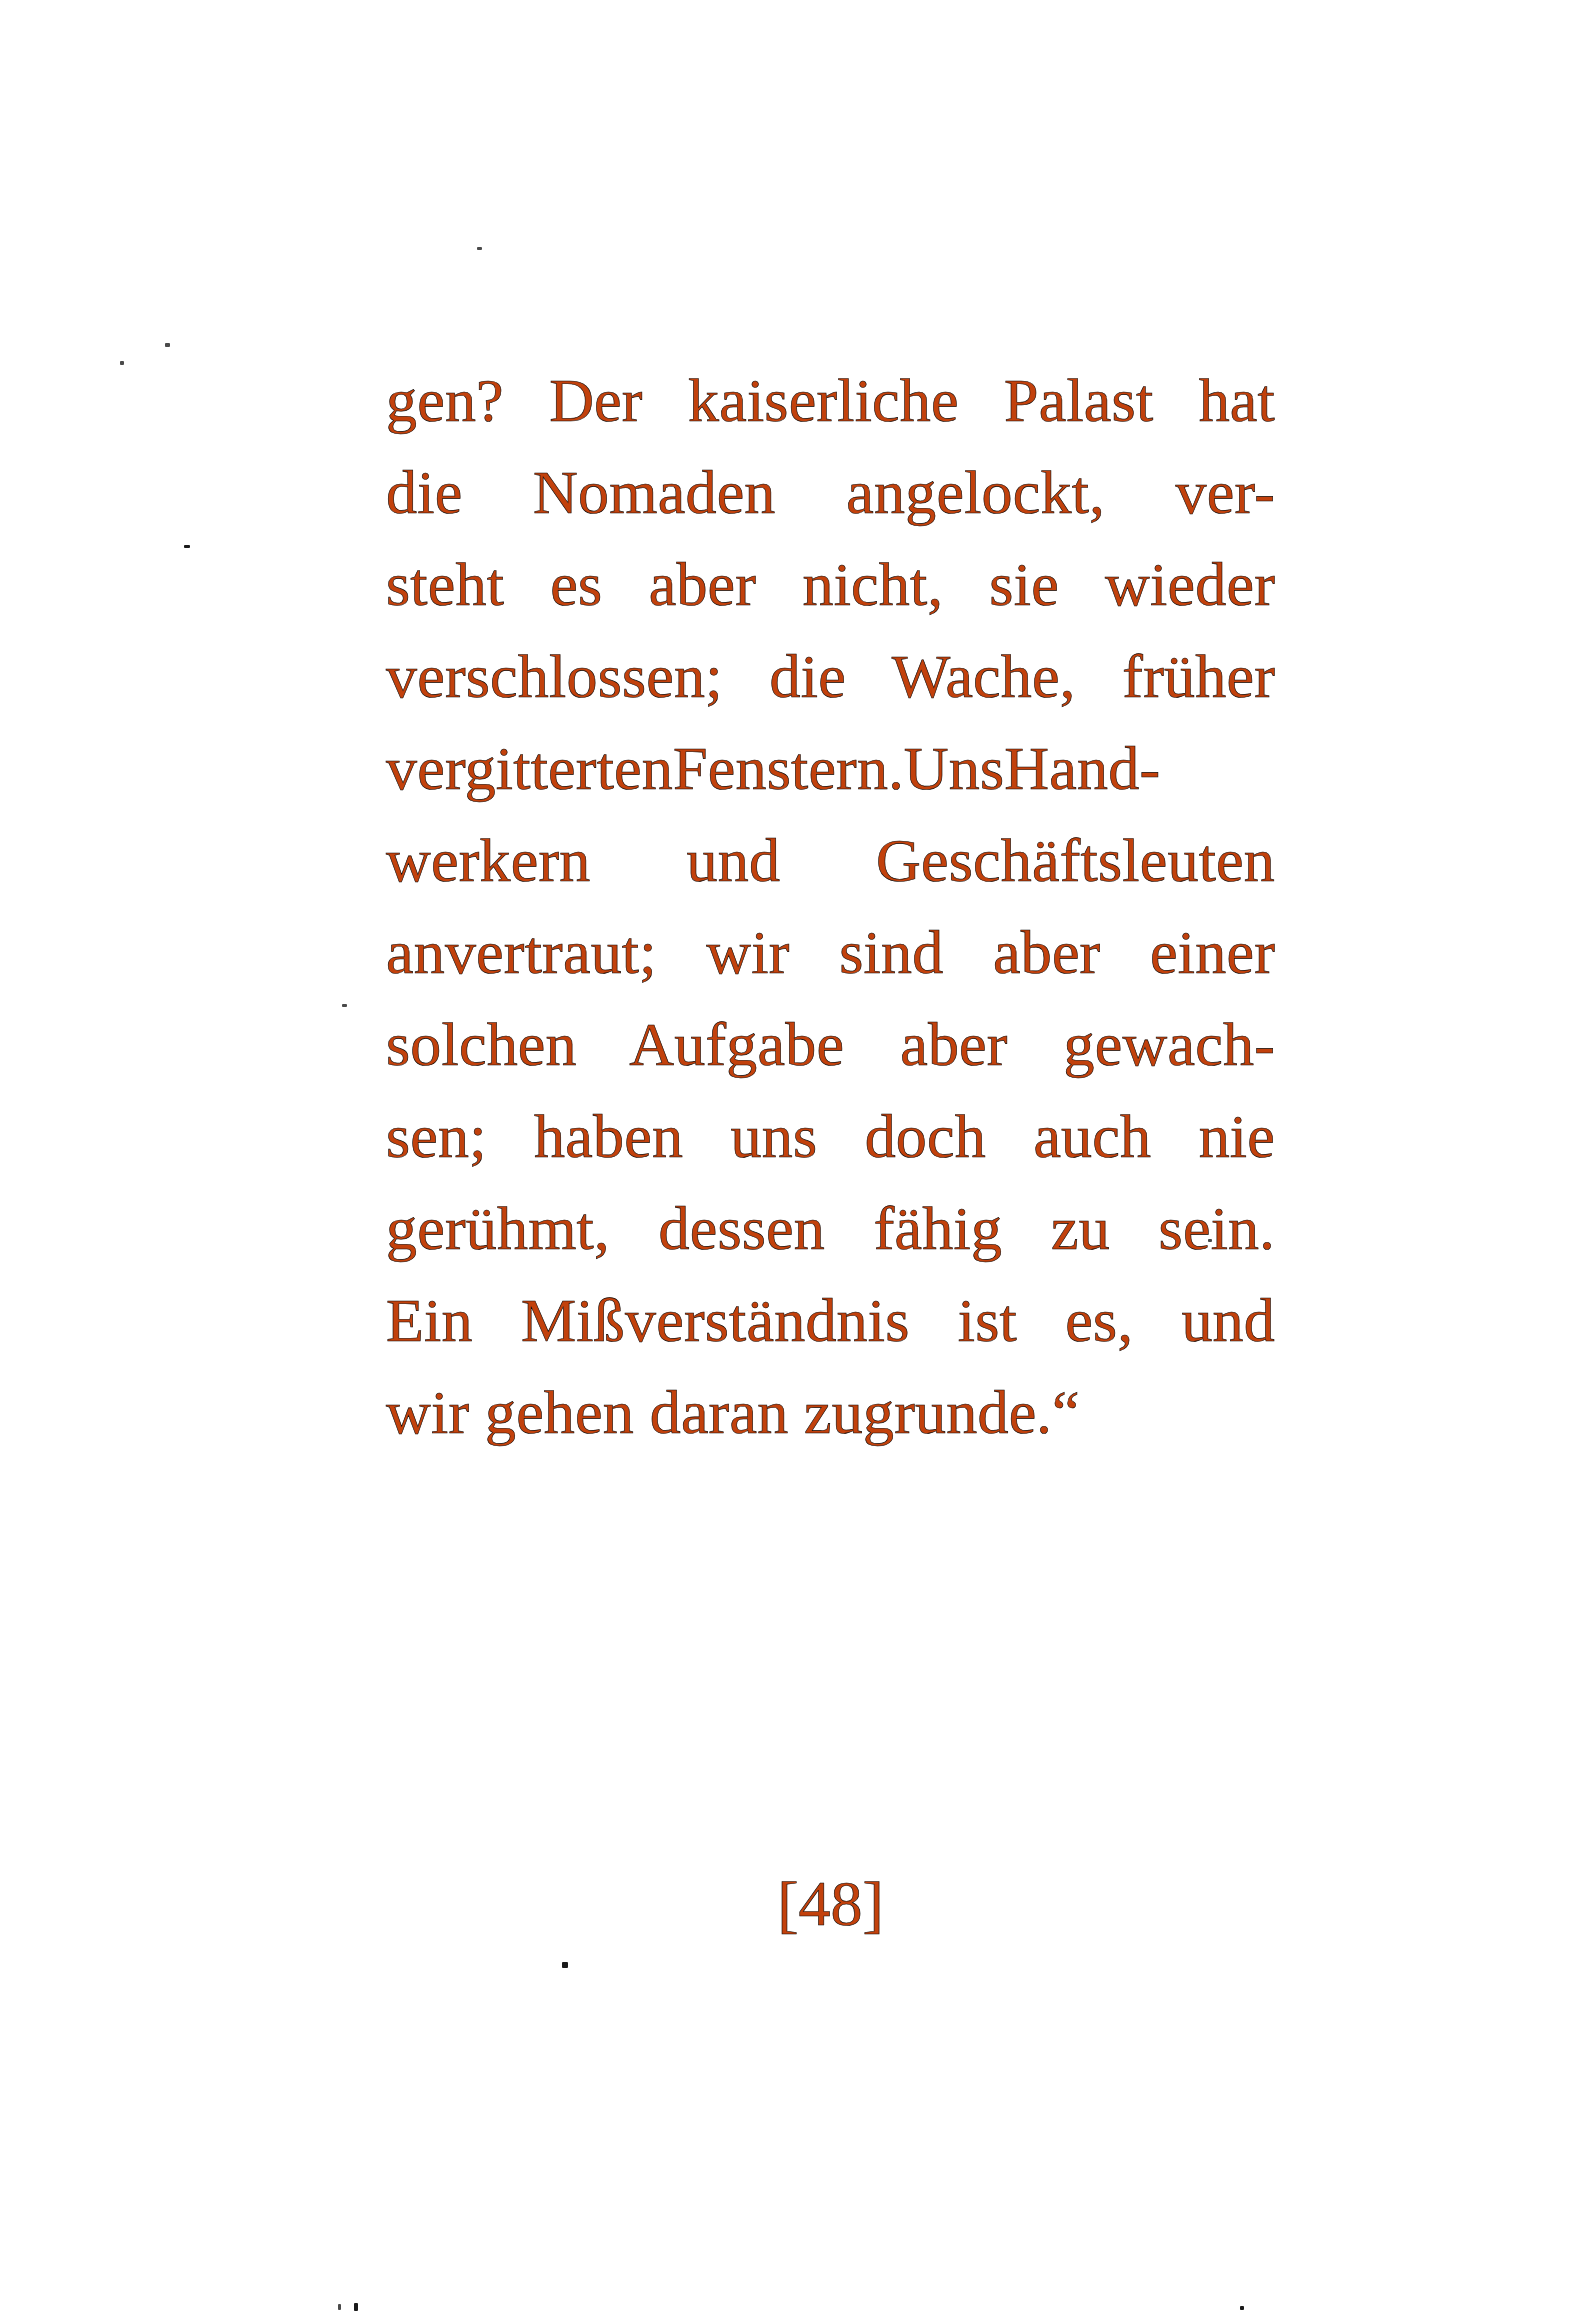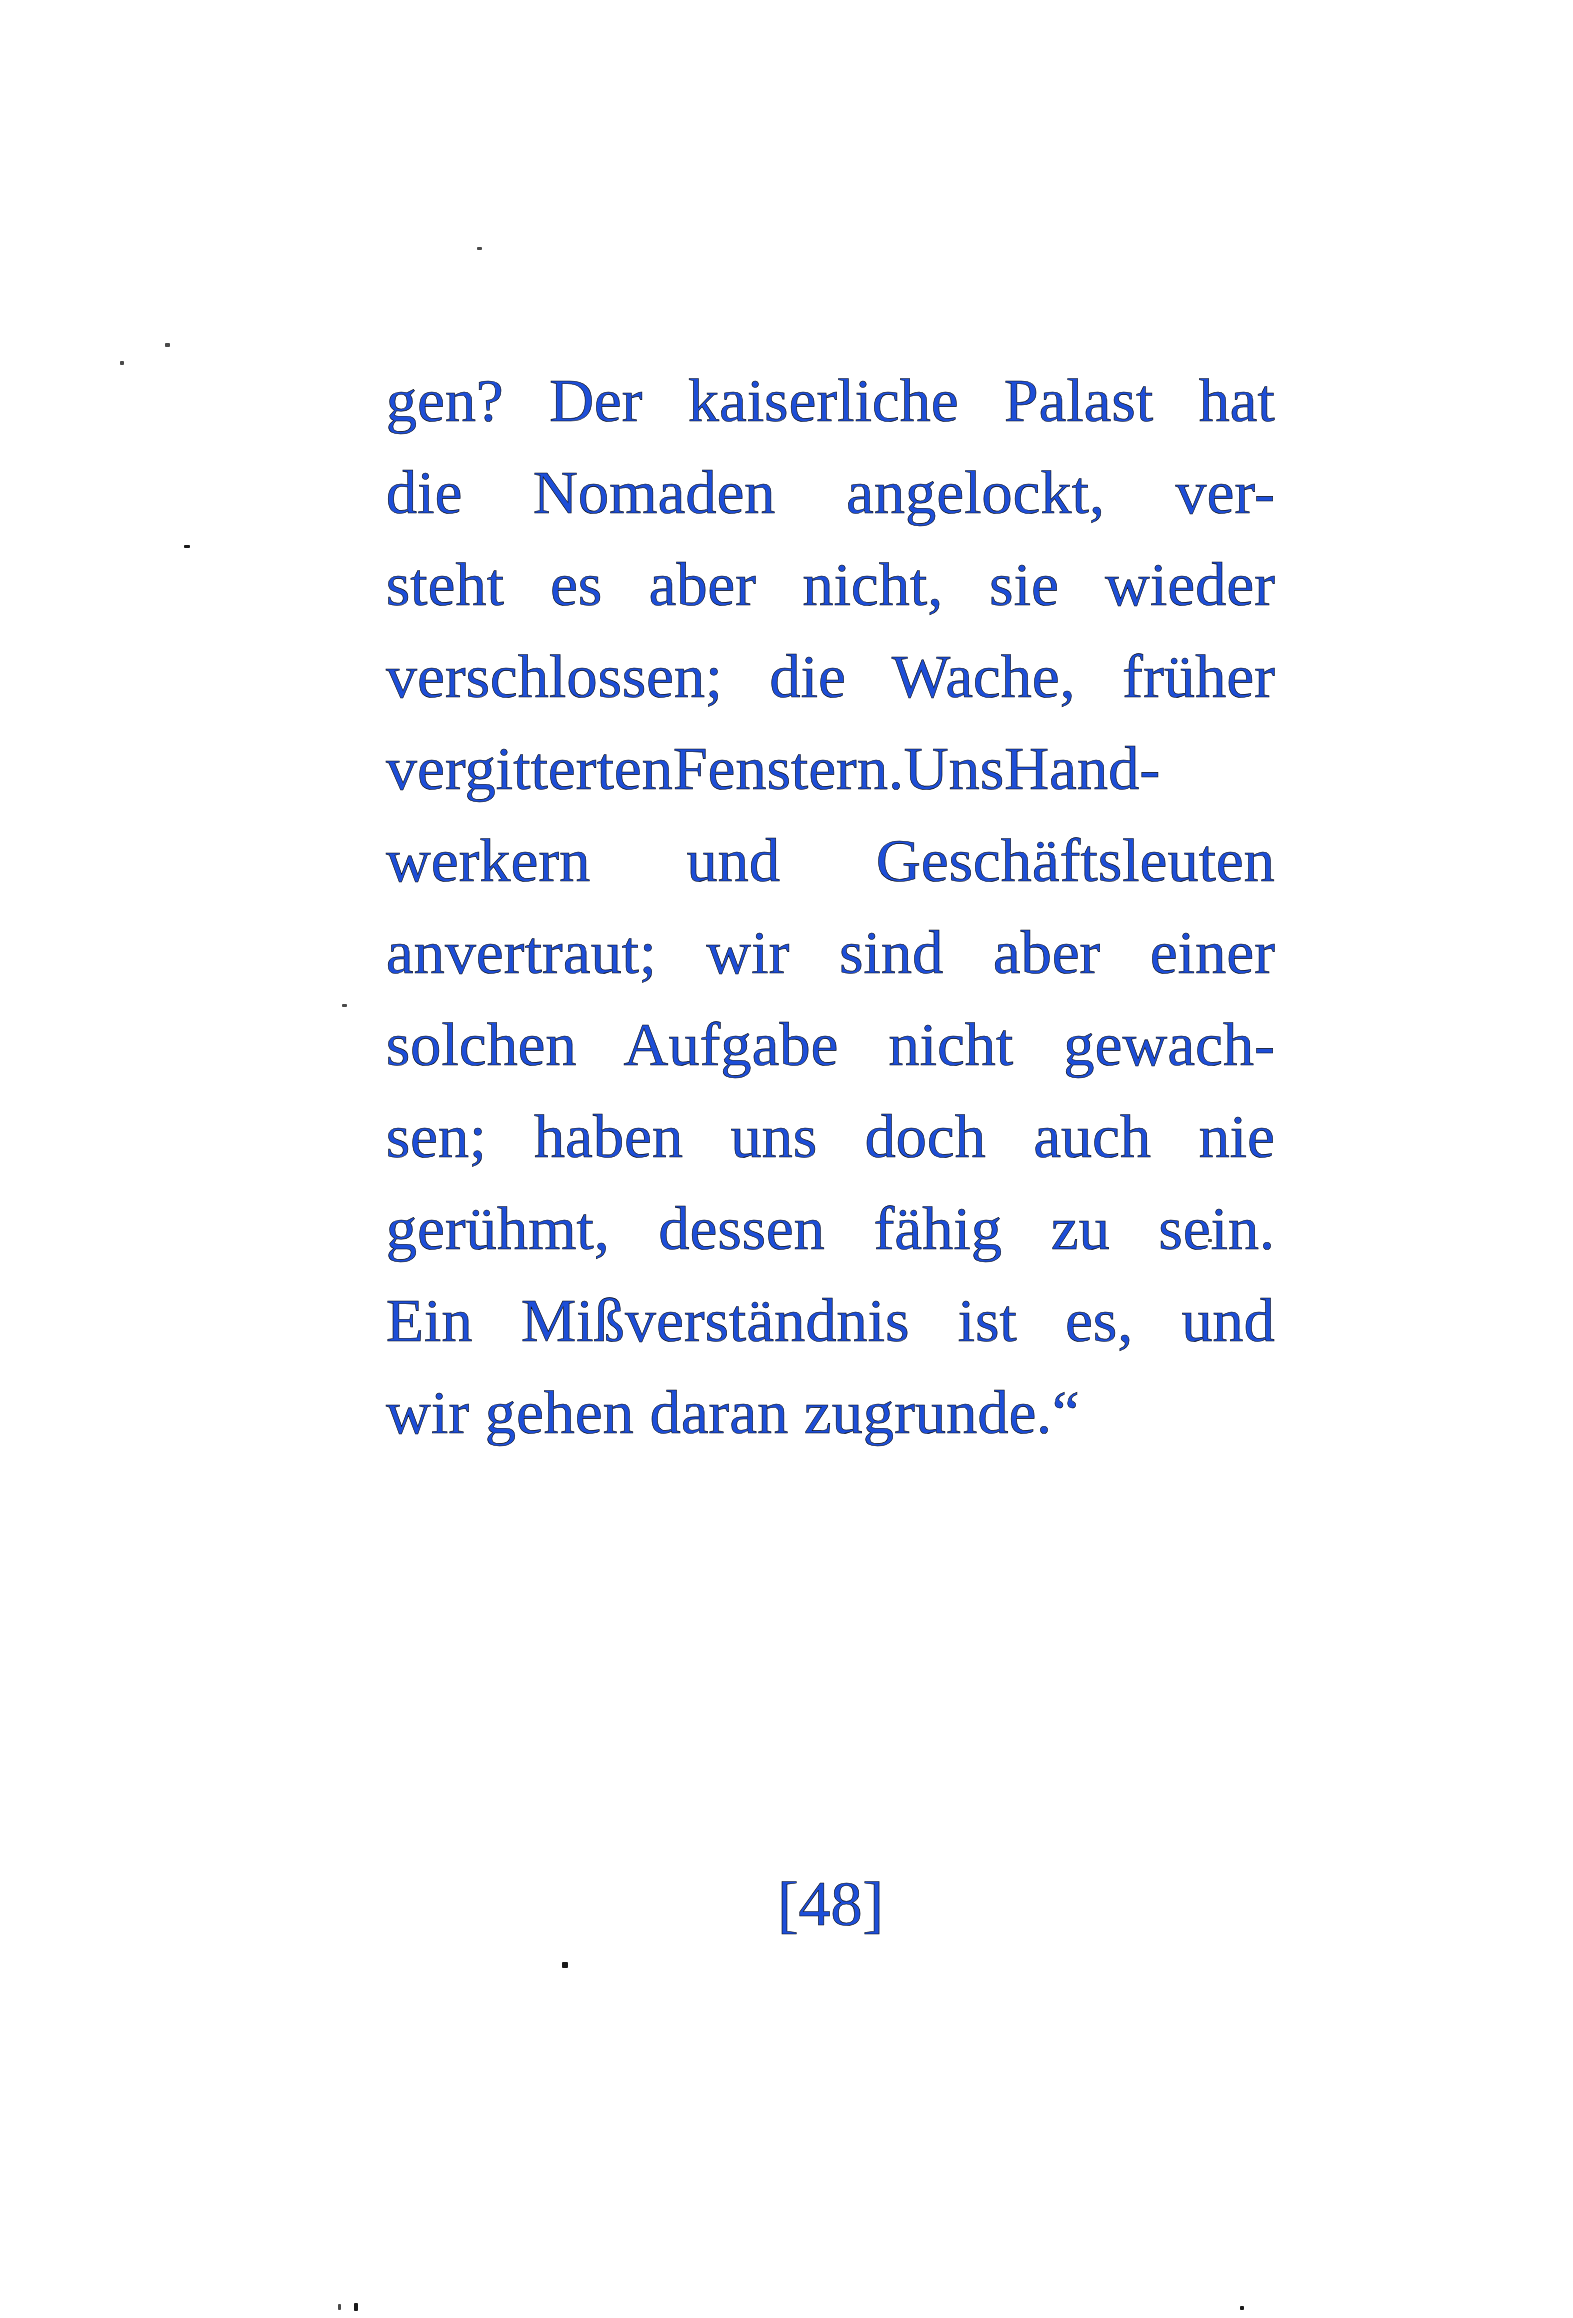--- a/index.html
+++ b/index.html
@@ -7,21 +7,21 @@
     margin: 0;
     padding: 0;
     background: #ffffff;
   }
   .page {
     position: relative;
     width: 1301px;
     height: 2319px;
     background: #ffffff;
     overflow: hidden;
-    color: #1d4ed8;
+    color: #c2410c;
     font-family: "Liberation Serif", "DejaVu Serif", serif;
   }
   .text-block {
     position: absolute;
     left: 386px;
     top: 354px;
     width: 889px;
     font-size: 62px;
     line-height: 92px;
     font-weight: normal;
@@ -62,21 +62,21 @@
 <div class="page">
 
   <main class="text-block">
     <div class="line">gen? Der kaiserliche Palast hat</div>
     <div class="line">die Nomaden angelockt, ver-</div>
     <div class="line">steht es aber nicht, sie wieder</div>
     <div class="line">verschlossen; die Wache, früher</div>
     <div class="line">vergittertenFenstern.UnsHand-</div>
     <div class="line">werkern und Geschäftsleuten</div>
     <div class="line">anvertraut; wir sind aber einer</div>
-    <div class="line">solchen Aufgabe nicht gewach-</div>
+    <div class="line">solchen Aufgabe aber gewach-</div>
     <div class="line">sen; haben uns doch auch nie</div>
     <div class="line">gerühmt, dessen fähig zu sein.</div>
     <div class="line">Ein Mißverständnis ist es, und</div>
     <div class="line flush-left">wir gehen daran zugrunde.“</div>
   </main>
 
   <div class="folio">[48]</div>
 
   <span class="speck light" style="left:165px; top:343px; width:4.6px; height:3.7px;"></span>
   <span class="speck light" style="left:120px; top:361px; width:3.7px; height:3.7px;"></span>

